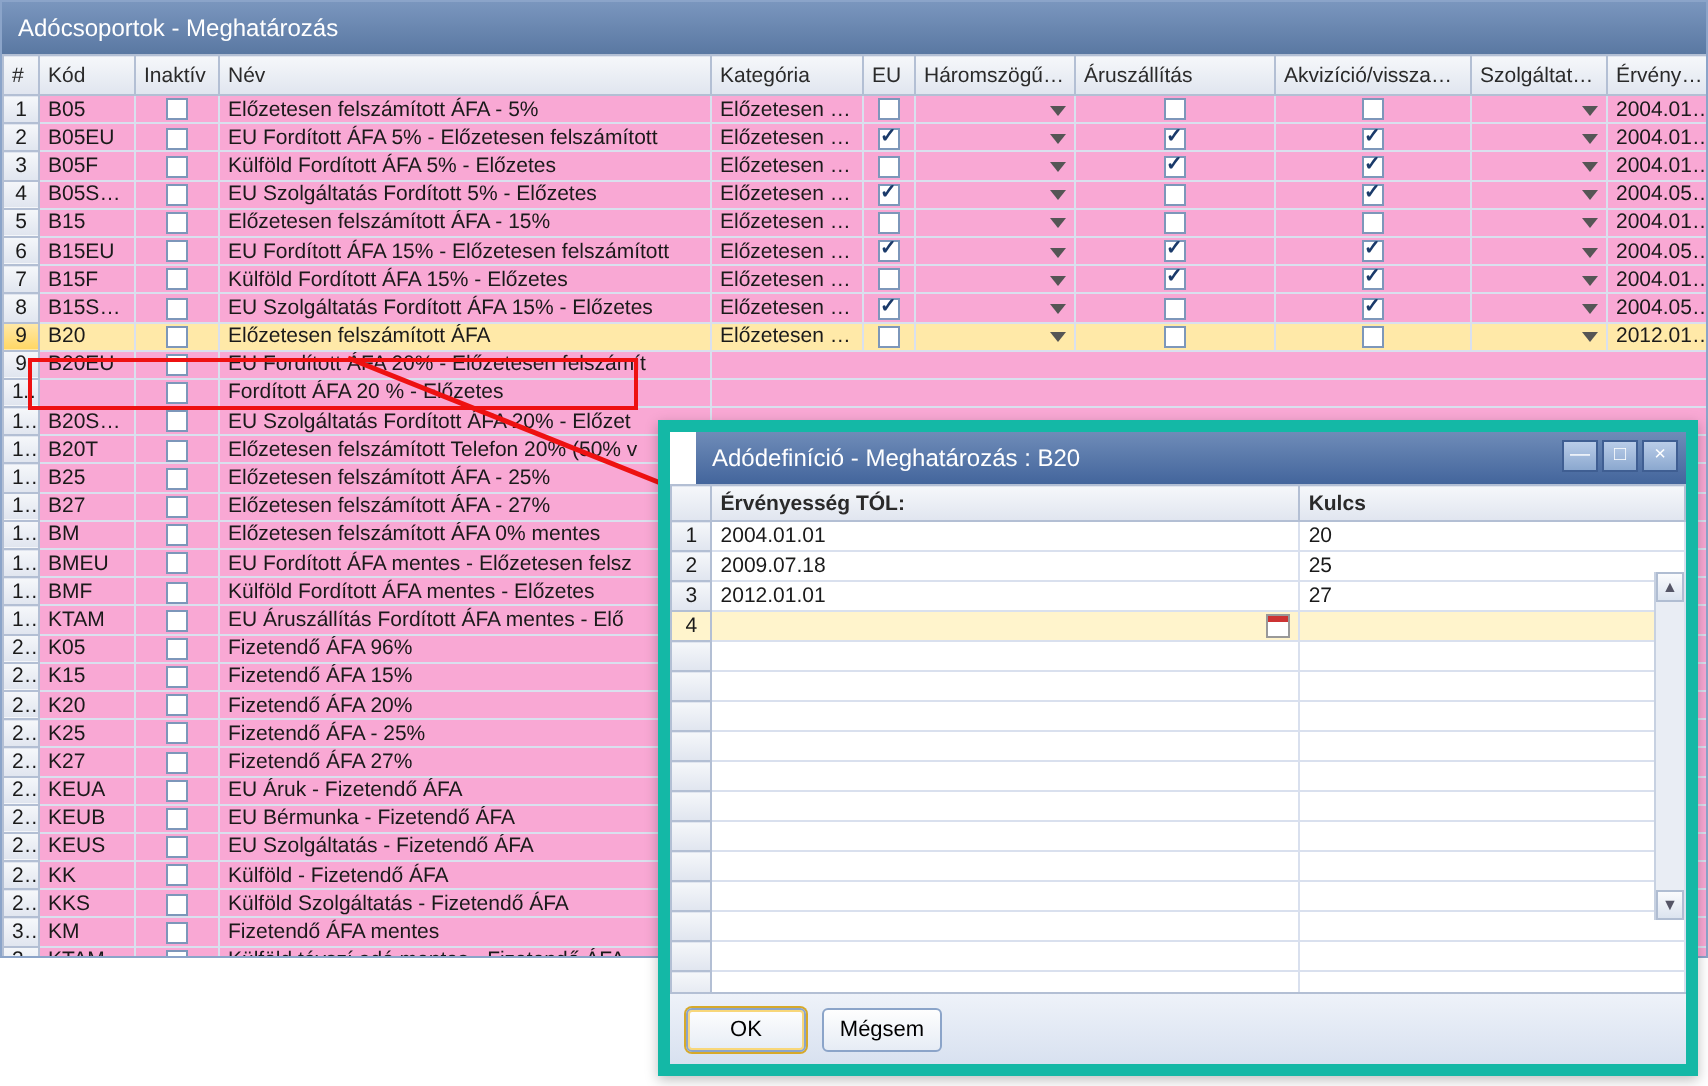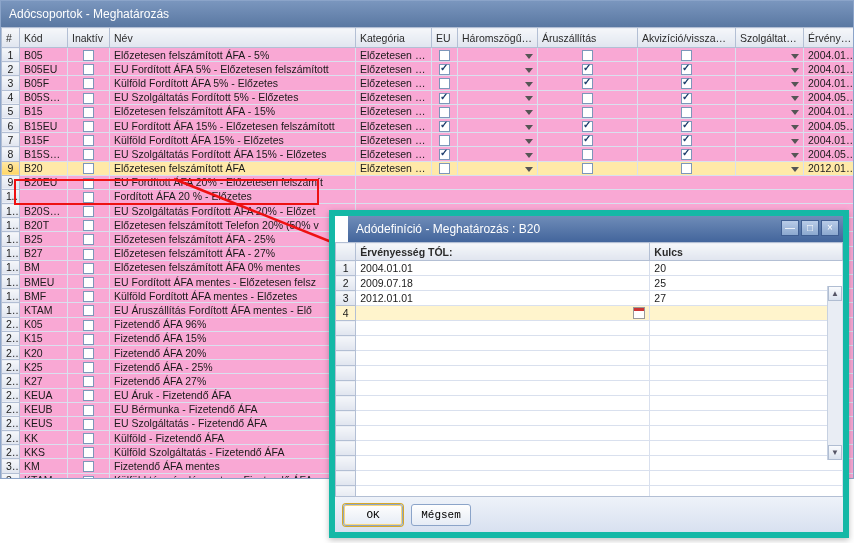--- a/index.html
+++ b/index.html
@@ -25,21 +25,21 @@
   .sub .titlebar { background: linear-gradient(#6f8cb8, #43659c); position: relative; }
   .winbtn { position: absolute; right: 4px; top: 4px; display: flex; gap: 2px; }
   .winbtn div { width: 18px; height: 16px; background: linear-gradient(#b9cce8, #8ba8cf); border: 1px solid #3f5e92; color: #fff; font-size: 10px; text-align: center; line-height: 14px; cursor: pointer; }
   .sub .body { position: absolute; top: 26px; left: 0; right: 0; bottom: 36px; background:#fff; }
   .sub table.data th { height: 18px; font-weight: bold; }
   .sub table.data td { height: 15px; }
   .sub .new td { background: #fff4cc; }
   .cal { float: right; width: 12px; height: 12px; background: #fff; border: 1px solid #999; position: relative; }
   .cal::before { content: ""; position: absolute; top: 0; left: 0; right: 0; height: 3px; background: #c33; }
   .bbar { position: absolute; left: 0; right: 0; bottom: 0; height: 36px; background: linear-gradient(#eef2f9, #d8e1f0); border-top: 1px solid #b3bfd4; display: flex; align-items: center; padding: 0 8px; gap: 8px; }
-  .btn { min-width: 60px; height: 22px; background: linear-gradient(#fefefe, #e6ecf5); border: 1px solid #8ba4c9; border-radius: 3px; font-size: 11px; cursor: pointer; font-family: Liberation Mono, monospace; }
+  .btn { min-width: 60px; height: 22px; background: linear-gradient(#fefefe, #e6ecf5); border: 1px solid #8ba4c9; border-radius: 3px; font-size: 11px; cursor: pointer; }
   .btn.default { box-shadow: inset 0 0 0 1px #f8d77a, 0 0 0 1px #d6a92a; }
   .vsb { position: absolute; right: 1px; top: 44px; width: 15px; bottom: 36px; background: #e9edf4; border-left:1px solid #c7d1e1; }
   .vsb .btnup, .vsb .btndn { height: 15px; background: linear-gradient(#fafbfd,#dbe3ef); border:1px solid #b0bdd2; text-align:center; font-size:8px; color:#556; line-height:13px;}
   .vsb .btndn { position:absolute; bottom:0; left:0; right:0;}
 </style>
 </head>
 <body>
 
 <div class="main-window">
   <div class="titlebar">

